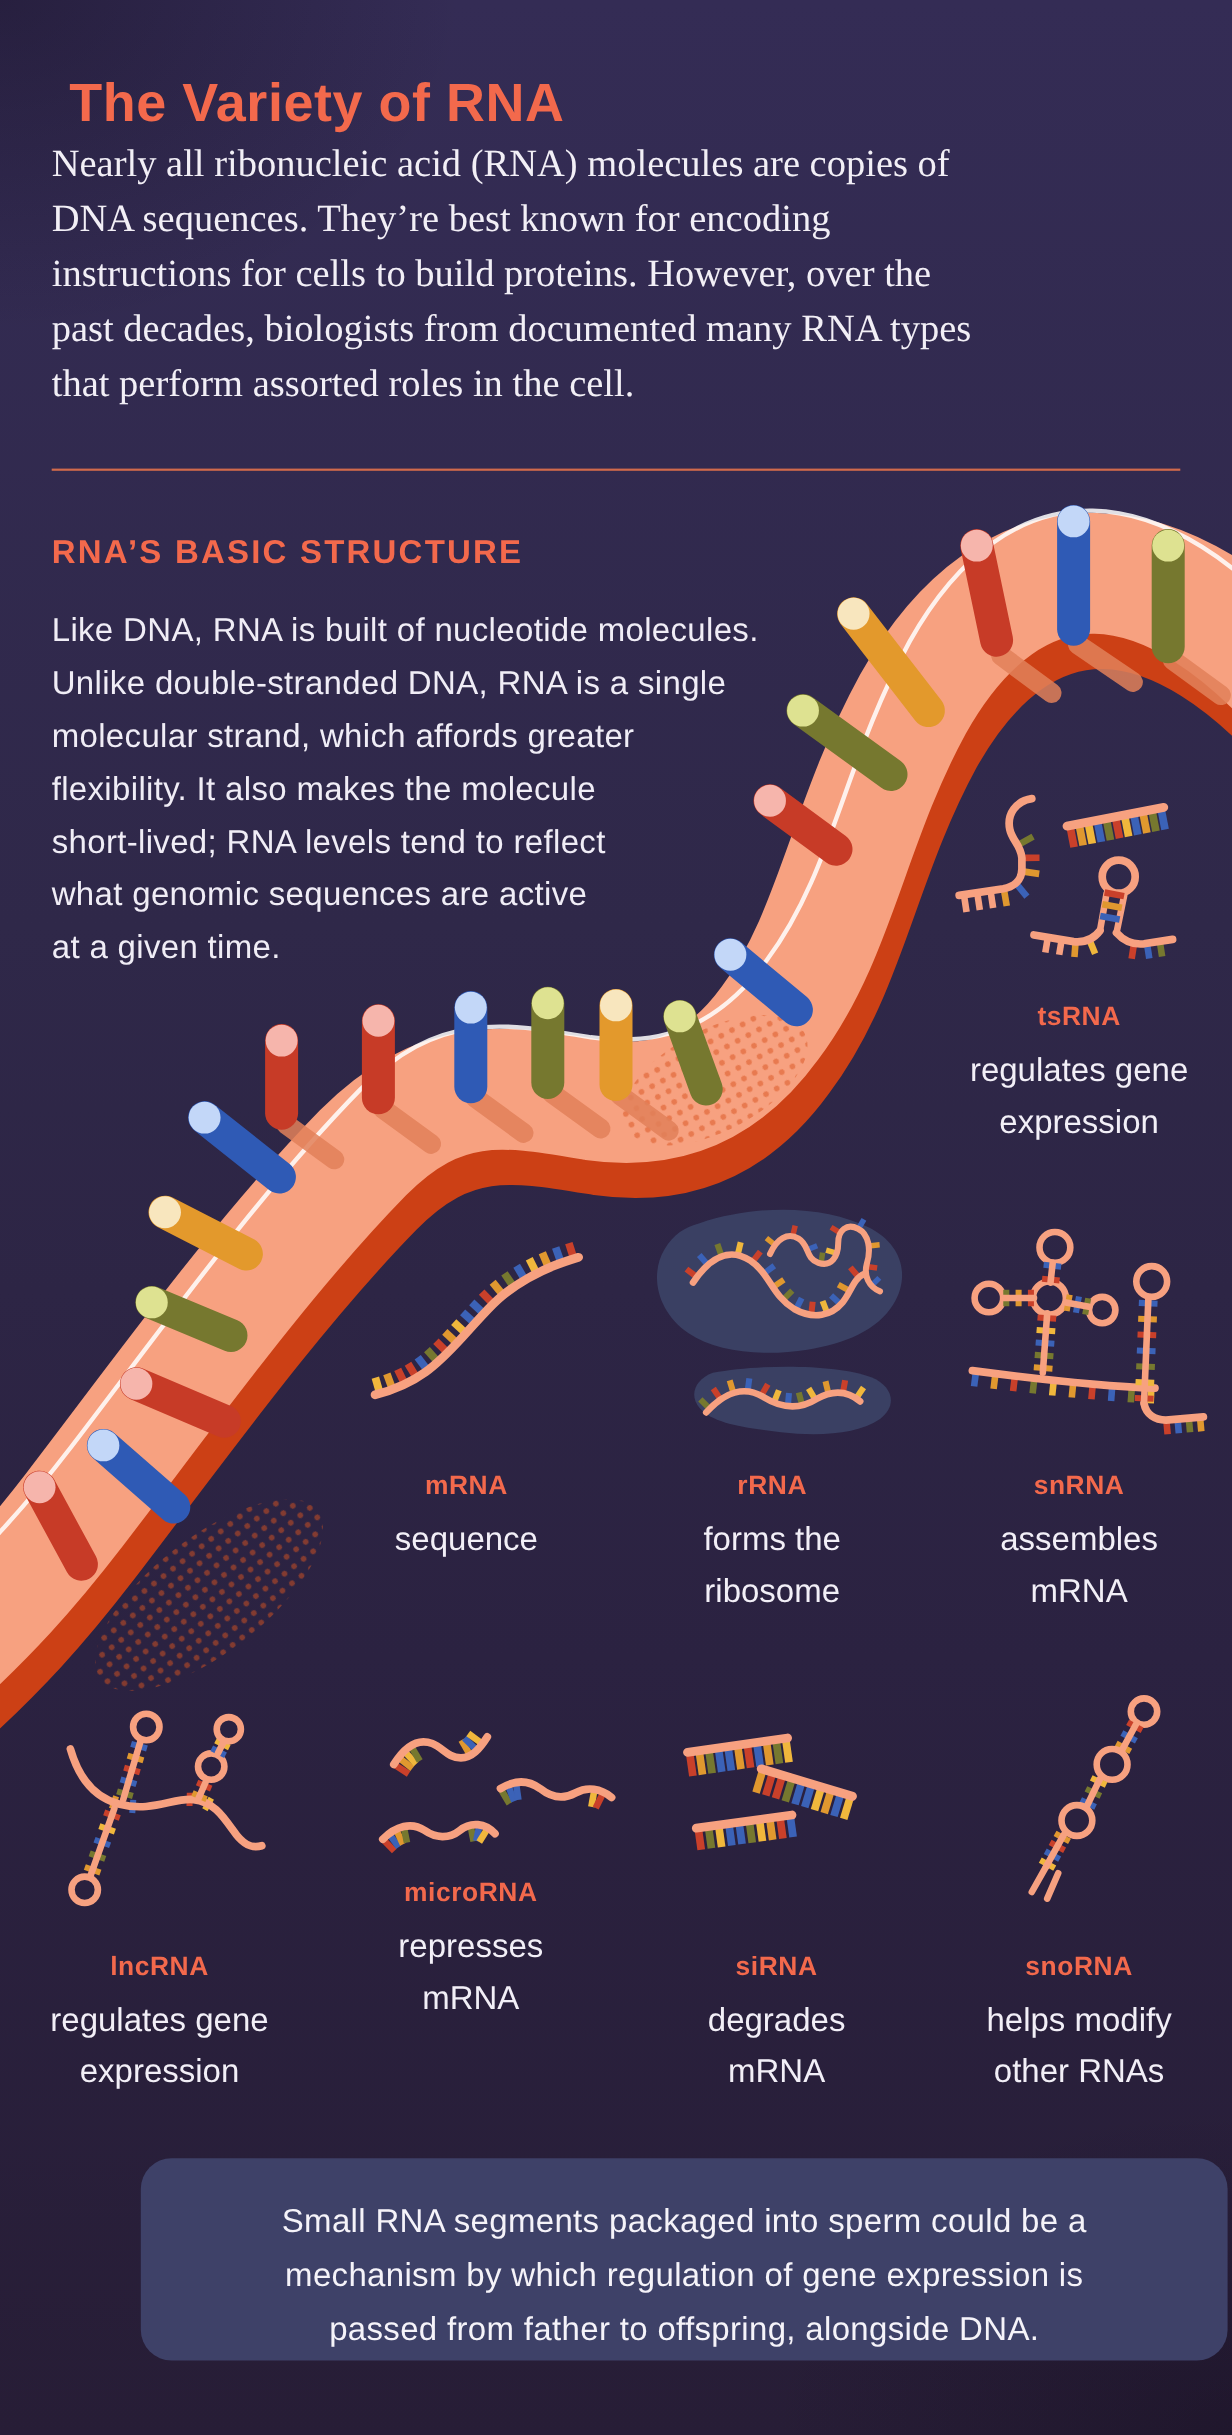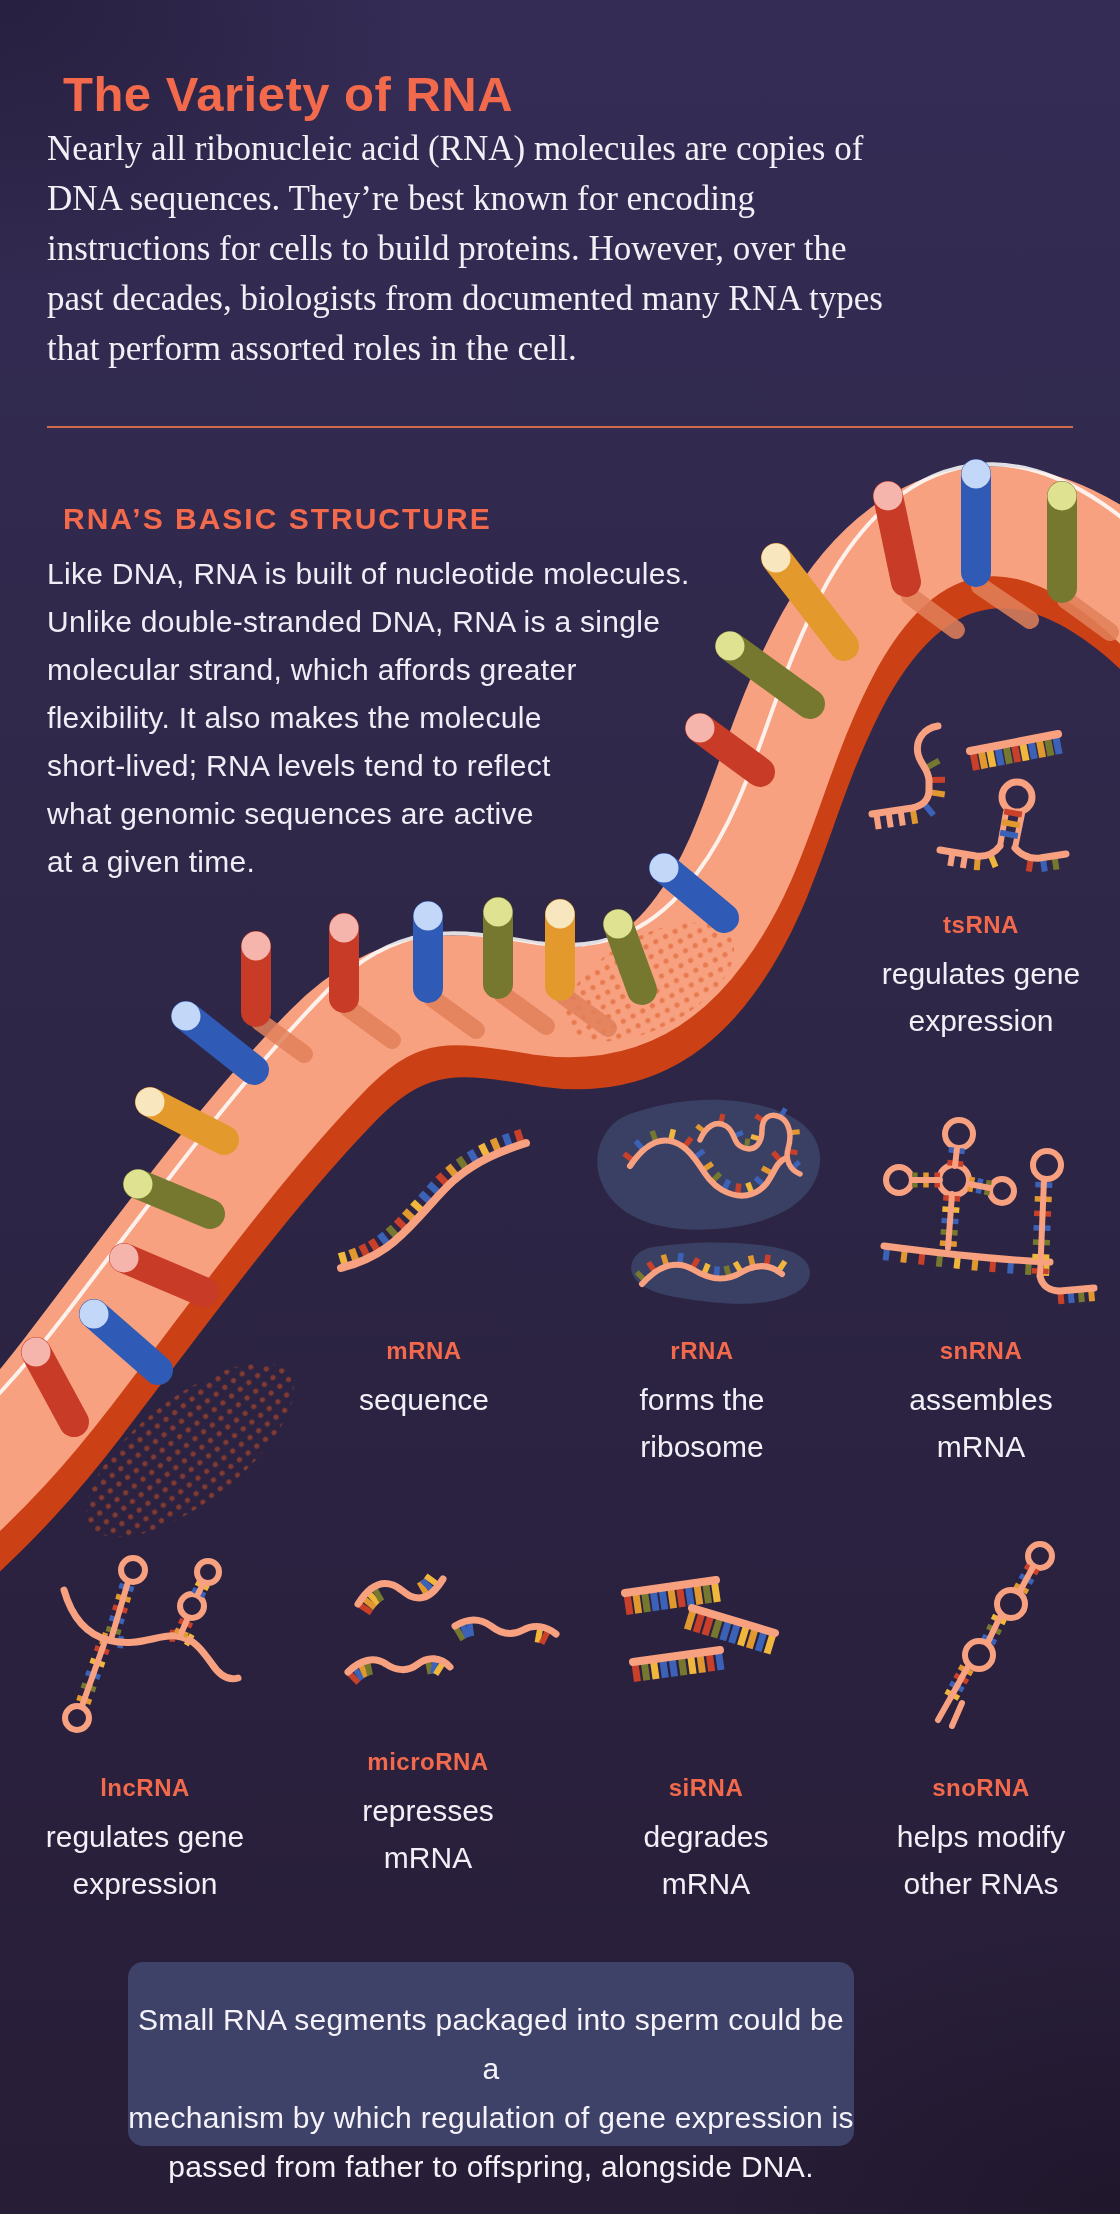--- a/index.html
+++ b/index.html
@@ -15,21 +15,21 @@
   .abs{position:absolute;}
   .page-title{left:47px;top:50px;font-size:49px;font-weight:700;letter-spacing:.5px;color:#F3694C;}
   .intro{left:47px;top:124px;width:1010px;font-family:Liberation Serif, serif;
          font-size:35px;line-height:50px;color:#F2EFF6;}
   .divider{left:47px;top:426px;width:1026px;height:2px;background:#E2714B;opacity:.9;}
   .section-heading{left:47px;top:486px;font-size:30px;font-weight:700;letter-spacing:2px;color:#F3694C;}
   .body-text{left:47px;top:550px;width:680px;font-size:30px;line-height:48px;letter-spacing:.3px;color:#F0EDF6;}
   .rna-label{width:260px;text-align:center;}
   .rna-name{font-size:24px;font-weight:700;letter-spacing:.5px;color:#F3694C;line-height:50px;}
   .rna-desc{font-size:30px;color:#F2EFF7;line-height:47px;}
-  .callout{left:128px;top:1962px;width:726px;height:184px;background:#3E4168;border-radius:15px;
+  .callout{left:128px;top:1962px;width:988px;height:184px;background:#3E4168;border-radius:28px;
            box-sizing:border-box;padding-top:33px;text-align:center;}
   .callout .line{font-size:30px;line-height:49px;color:#F5F3F9;letter-spacing:.3px;}
 </style>
 </head>
 <body>
 
 <div class="canvas">
 
 <svg class="art" viewBox="0 0 1120 2214">
   <defs>
@@ -452,21 +452,21 @@
   <div class="abs intro">
     <div>Nearly all ribonucleic acid (RNA) molecules are copies of</div>
     <div>DNA sequences. They’re best known for encoding</div>
     <div>instructions for cells to build proteins. However, over the</div>
     <div>past decades, biologists from documented many RNA types</div>
     <div>that perform assorted roles in the cell.</div>
   </div>
 
   <div class="abs divider"></div>
 
-  <h2 class="abs section-heading" style="margin:16px">RNA’S BASIC STRUCTURE</h2>
+  <h2 class="abs section-heading" style="margin:0">RNA’S BASIC STRUCTURE</h2>
 
   <div class="abs body-text">
     <div>Like DNA, RNA is built of nucleotide molecules.</div>
     <div>Unlike double-stranded DNA, RNA is a single</div>
     <div>molecular strand, which affords greater</div>
     <div>flexibility. It also makes the molecule</div>
     <div>short-lived; RNA levels tend to reflect</div>
     <div>what genomic sequences are active</div>
     <div>at a given time.</div>
   </div>
@@ -493,21 +493,21 @@
     <div class="rna-desc">assembles</div>
     <div class="rna-desc">mRNA</div>
   </div>
 
   <div class="abs rna-label" style="left:15px;top:1763px">
     <div class="rna-name">lncRNA</div>
     <div class="rna-desc">regulates gene</div>
     <div class="rna-desc">expression</div>
   </div>
 
-  <div class="abs rna-label" style="left:298px;top:1737px">
+  <div class="abs rna-label" style="left:298px;top:1696px">
     <div class="rna-name">microRNA</div>
     <div class="rna-desc">represses</div>
     <div class="rna-desc">mRNA</div>
   </div>
 
   <div class="abs rna-label" style="left:576px;top:1763px">
     <div class="rna-name">siRNA</div>
     <div class="rna-desc">degrades</div>
     <div class="rna-desc">mRNA</div>
   </div>

